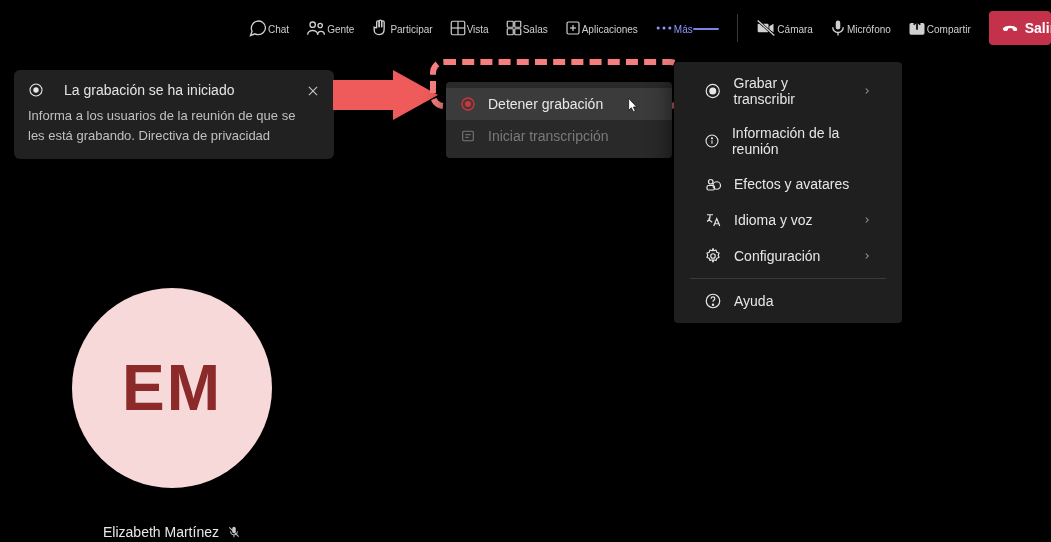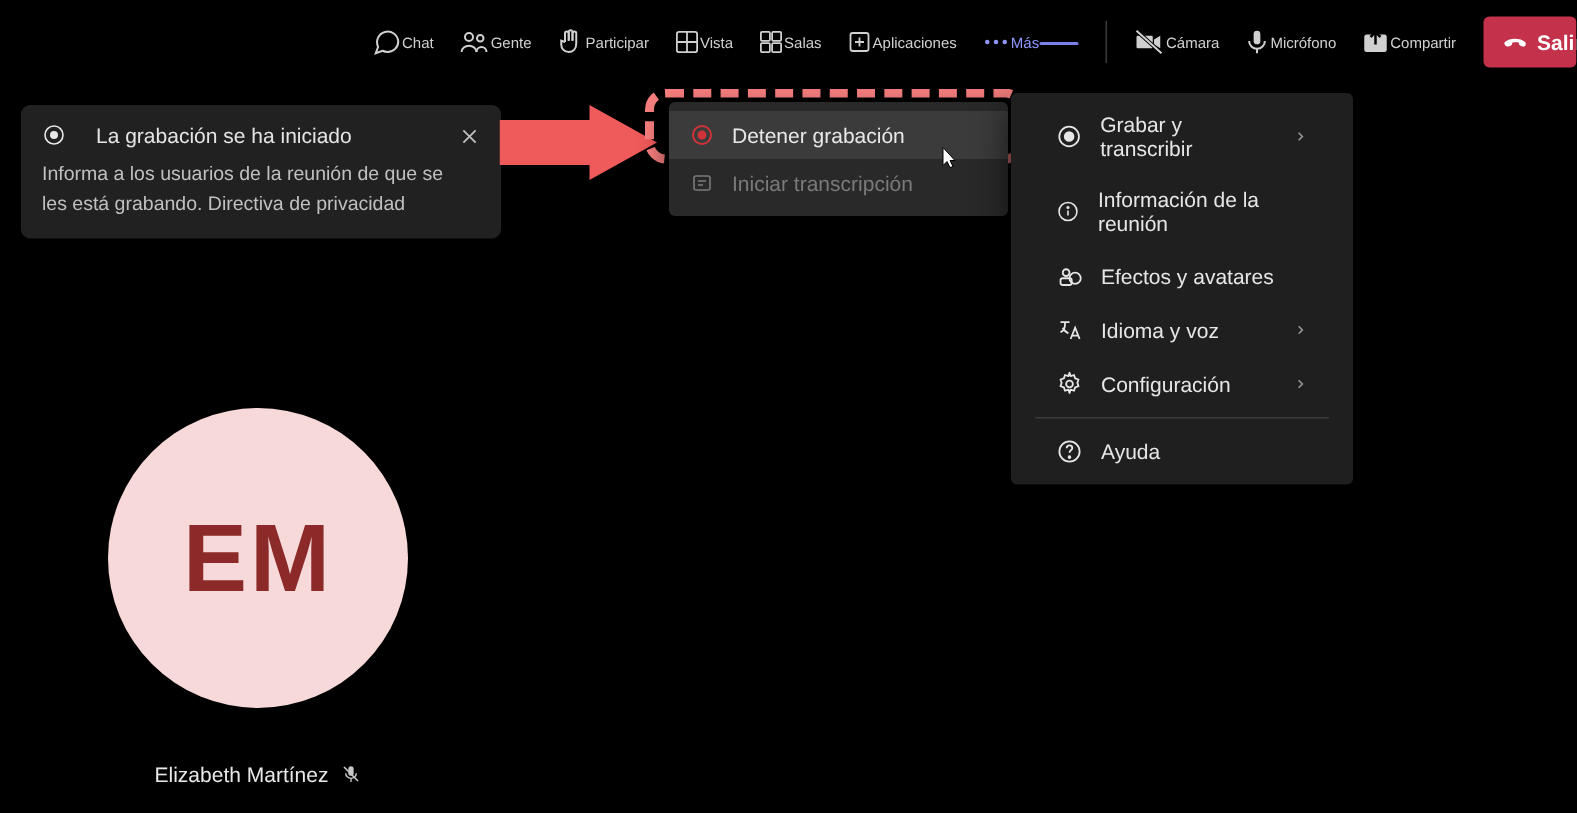--- a/index.html
+++ b/index.html
@@ -71,21 +71,21 @@
   .dashed-box {
     position:absolute; left:430px; top:59px;
     width: 254px; height: 50px;
     border: 6px dashed #f77e7e;
     border-radius: 14px;
     pointer-events:none;
   }
 
   
   .submenu {
-    position:absolute; left:446px; top:68px;
+    position:absolute; left:446px; top:82px;
     width:226px; background:#292929;
     border-radius:4px; padding:6px 0;
     box-shadow: 0 8px 20px rgba(0,0,0,0.6);
   }
   .submenu .mi{
     display:flex; align-items:center; gap:12px;
     padding: 8px 14px; font-size:14px;
   }
   .submenu .mi.hover{ background:#3b3b3b; }
   .submenu .mi.disabled{ color:#7a7a7a; }
@@ -101,21 +101,21 @@
   .moremenu .mm{
     display:flex; align-items:center; gap:12px;
     padding: 9px 14px; font-size:14px; color:#e6e6e6;
     cursor:pointer;
   }
   .moremenu .mm .chev-r{ margin-left:auto; color:#9a9a9a;}
   .moremenu hr{ border:none; border-top:1px solid #3a3a3a; margin:4px 0;}
 
   
   .participant {
-    position:absolute; left:72px; top:272px;
+    position:absolute; left:72px; top:288px;
     width:200px; text-align:center;
   }
   .avatar {
     width:200px; height:200px; border-radius:50%;
     background:#f7d9d9; display:flex; align-items:center; justify-content:center;
   }
   .avatar-text{
     font-size:64px; font-weight:700; color:#8c2a2a; letter-spacing:2px;
   }
   .pname{

